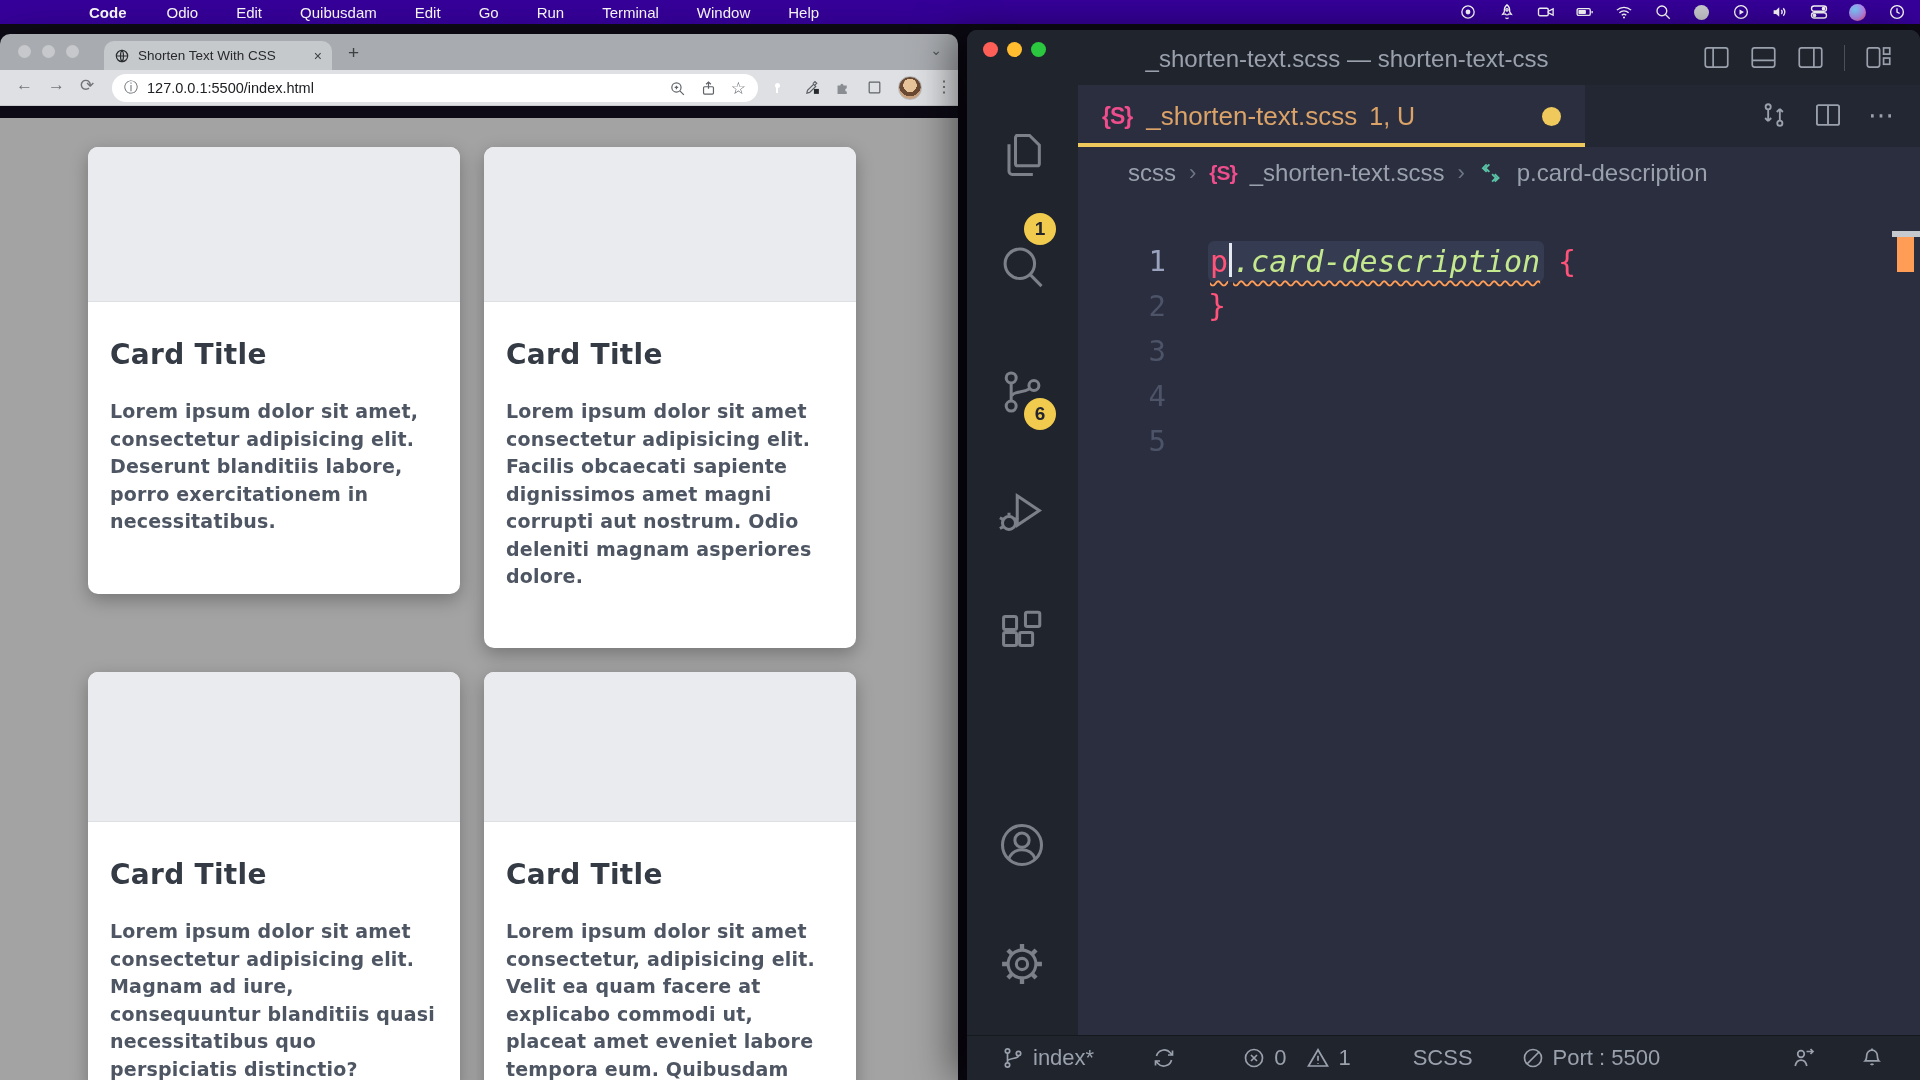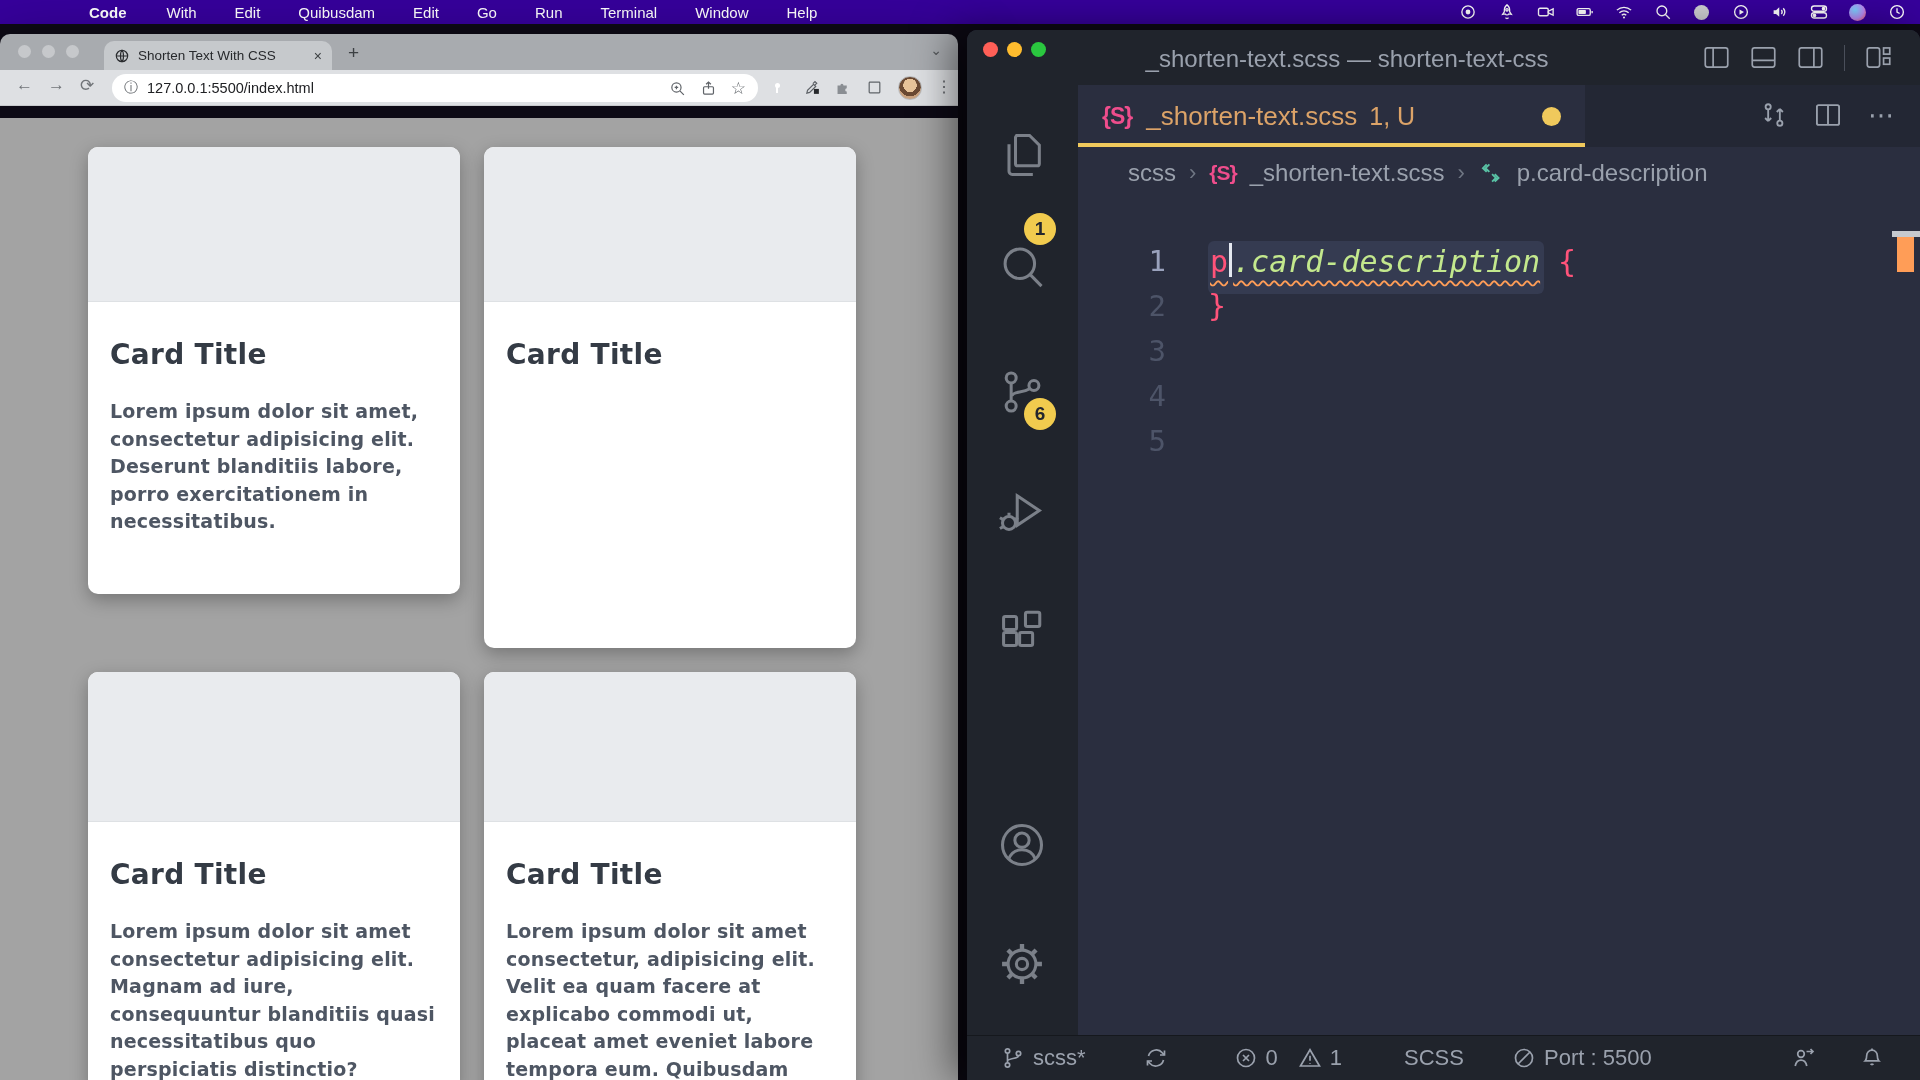--- a/index.html
+++ b/index.html
@@ -103,41 +103,41 @@
   .bc-sep { color:#6f7683; font-size:22px; }
   .bc-sass { font-size:21px; }
   .sym-ic svg { width:26px; height:26px; stroke:#59c2a5; fill:none; stroke-width:1.7; }
 
   .code-area { position:absolute; left:0; top:114px; width:842px; padding-top:39px;
                font-family:"DejaVu Sans Mono", monospace; font-size:30px; }
   .code-line { display:flex; align-items:center; height:45px; }
   .ln { width:88px; text-align:right; color:#4d5468; flex:none; font-size:29px; }
   .ln.active { color:#9aa2bd; }
   .code-text { margin-left:42px; white-space:pre; }
-  .hl-box { background:#353b51; border-radius:6px; padding:3px 4px 15px 2px;
+  .hl-box { background:#353b51; border-radius:6px; padding:3px 4px 3px 2px;
             text-decoration:underline wavy #ff9d57 2px; text-underline-offset:8px; }
   .tok-tag { color:#ff537a; }
   .tok-sel { color:#c3e88d; font-style:italic; }
   .tok-brace { color:#ff537a; }
   .cursor { display:inline-block; width:3px; height:34px; background:#e4e8f0; vertical-align:-5px; margin:0 1px 0 1px; }
   .ruler-mark { position:absolute; right:6px; top:152px; width:17px; height:35px; background:#ff9d57; }
   .sb-top { position:absolute; right:0; top:146px; width:28px; height:6px; background:#c6c9ce; }
 
   .statusbar { position:absolute; left:0; bottom:0; width:953px; height:45px; background:#20242c;
                border-top:1px solid #15181d; display:flex; align-items:center; color:#9aa1ad; font-size:22px; }
   .statusbar svg { width:24px; height:24px; stroke:#9aa1ad; fill:none; stroke-width:1.7; }
   .sb-item { display:flex; align-items:center; gap:8px; }
 </style>
 </head>
 <body>
 
 <div class="menubar">
   <span class="apple"></span>
   <span class="menu-item app">Code</span>
-  <span class="menu-item">With</span>
+  <span class="menu-item">Odio</span>
   <span class="menu-item">Edit</span>
   <span class="menu-item">Quibusdam</span>
   <span class="menu-item">Edit</span>
   <span class="menu-item">Go</span>
   <span class="menu-item">Run</span>
   <span class="menu-item">Terminal</span>
   <span class="menu-item">Window</span>
   <span class="menu-item">Help</span>
 
   <div class="mb-status">
@@ -284,20 +284,21 @@
       <div class="ph"></div>
       <div class="body">
           <h2>Card Title</h2>
       <p>Lorem ipsum dolor sit amet, consectetur adipisicing elit. Deserunt blanditiis labore, porro exercitationem in necessitatibus.</p>
         </div>
     </div>
     <div class="card" id="card2">
       <div class="ph"></div>
       <div class="body">
           <h2>Card Title</h2>
+      <p>Lorem ipsum dolor sit amet consectetur adipisicing elit. Facilis obcaecati sapiente dignissimos amet magni corrupti aut nostrum. Odio deleniti magnam asperiores dolore.</p>
         </div>
     </div>
     <div class="card" id="card3">
       <div class="ph"></div>
       <div class="body">
           <h2>Card Title</h2>
       <p>Lorem ipsum dolor sit amet consectetur adipisicing elit. Magnam ad iure, consequuntur blanditiis quasi necessitatibus quo perspiciatis distinctio?</p>
         </div>
     </div>
     <div class="card" id="card4">
@@ -474,21 +475,21 @@
   </div>
 
   <div class="statusbar">
     <span class="sb-item" style="margin-left:34px">
       <svg viewBox="0 0 24 24">
           <circle cx="6.5" cy="5" r="2.2"></circle>
           <circle cx="6.5" cy="19" r="2.2"></circle>
           <circle cx="17.5" cy="7.5" r="2.2"></circle>
           <path d="M6.5 7.2v9.6M17.5 9.7c0 3.6-11 2-11 5.5"></path>
         </svg>
-      <span>scss*</span>
+      <span>index*</span>
     </span>
     <span class="sb-item" style="margin-left:58px">
       <svg viewBox="0 0 24 24">
           <path d="M4.5 10a8 8 0 0 1 13.8-3.2L20.5 9M19.5 14a8 8 0 0 1-13.8 3.2L3.5 15"></path>
           <path d="M20.5 4.5V9h-4.5M3.5 19.5V15H8"></path>
         </svg>
     </span>
     <span class="sb-item" style="margin-left:66px">
       <svg viewBox="0 0 24 24">
           <circle cx="12" cy="12" r="8.5"></circle>

